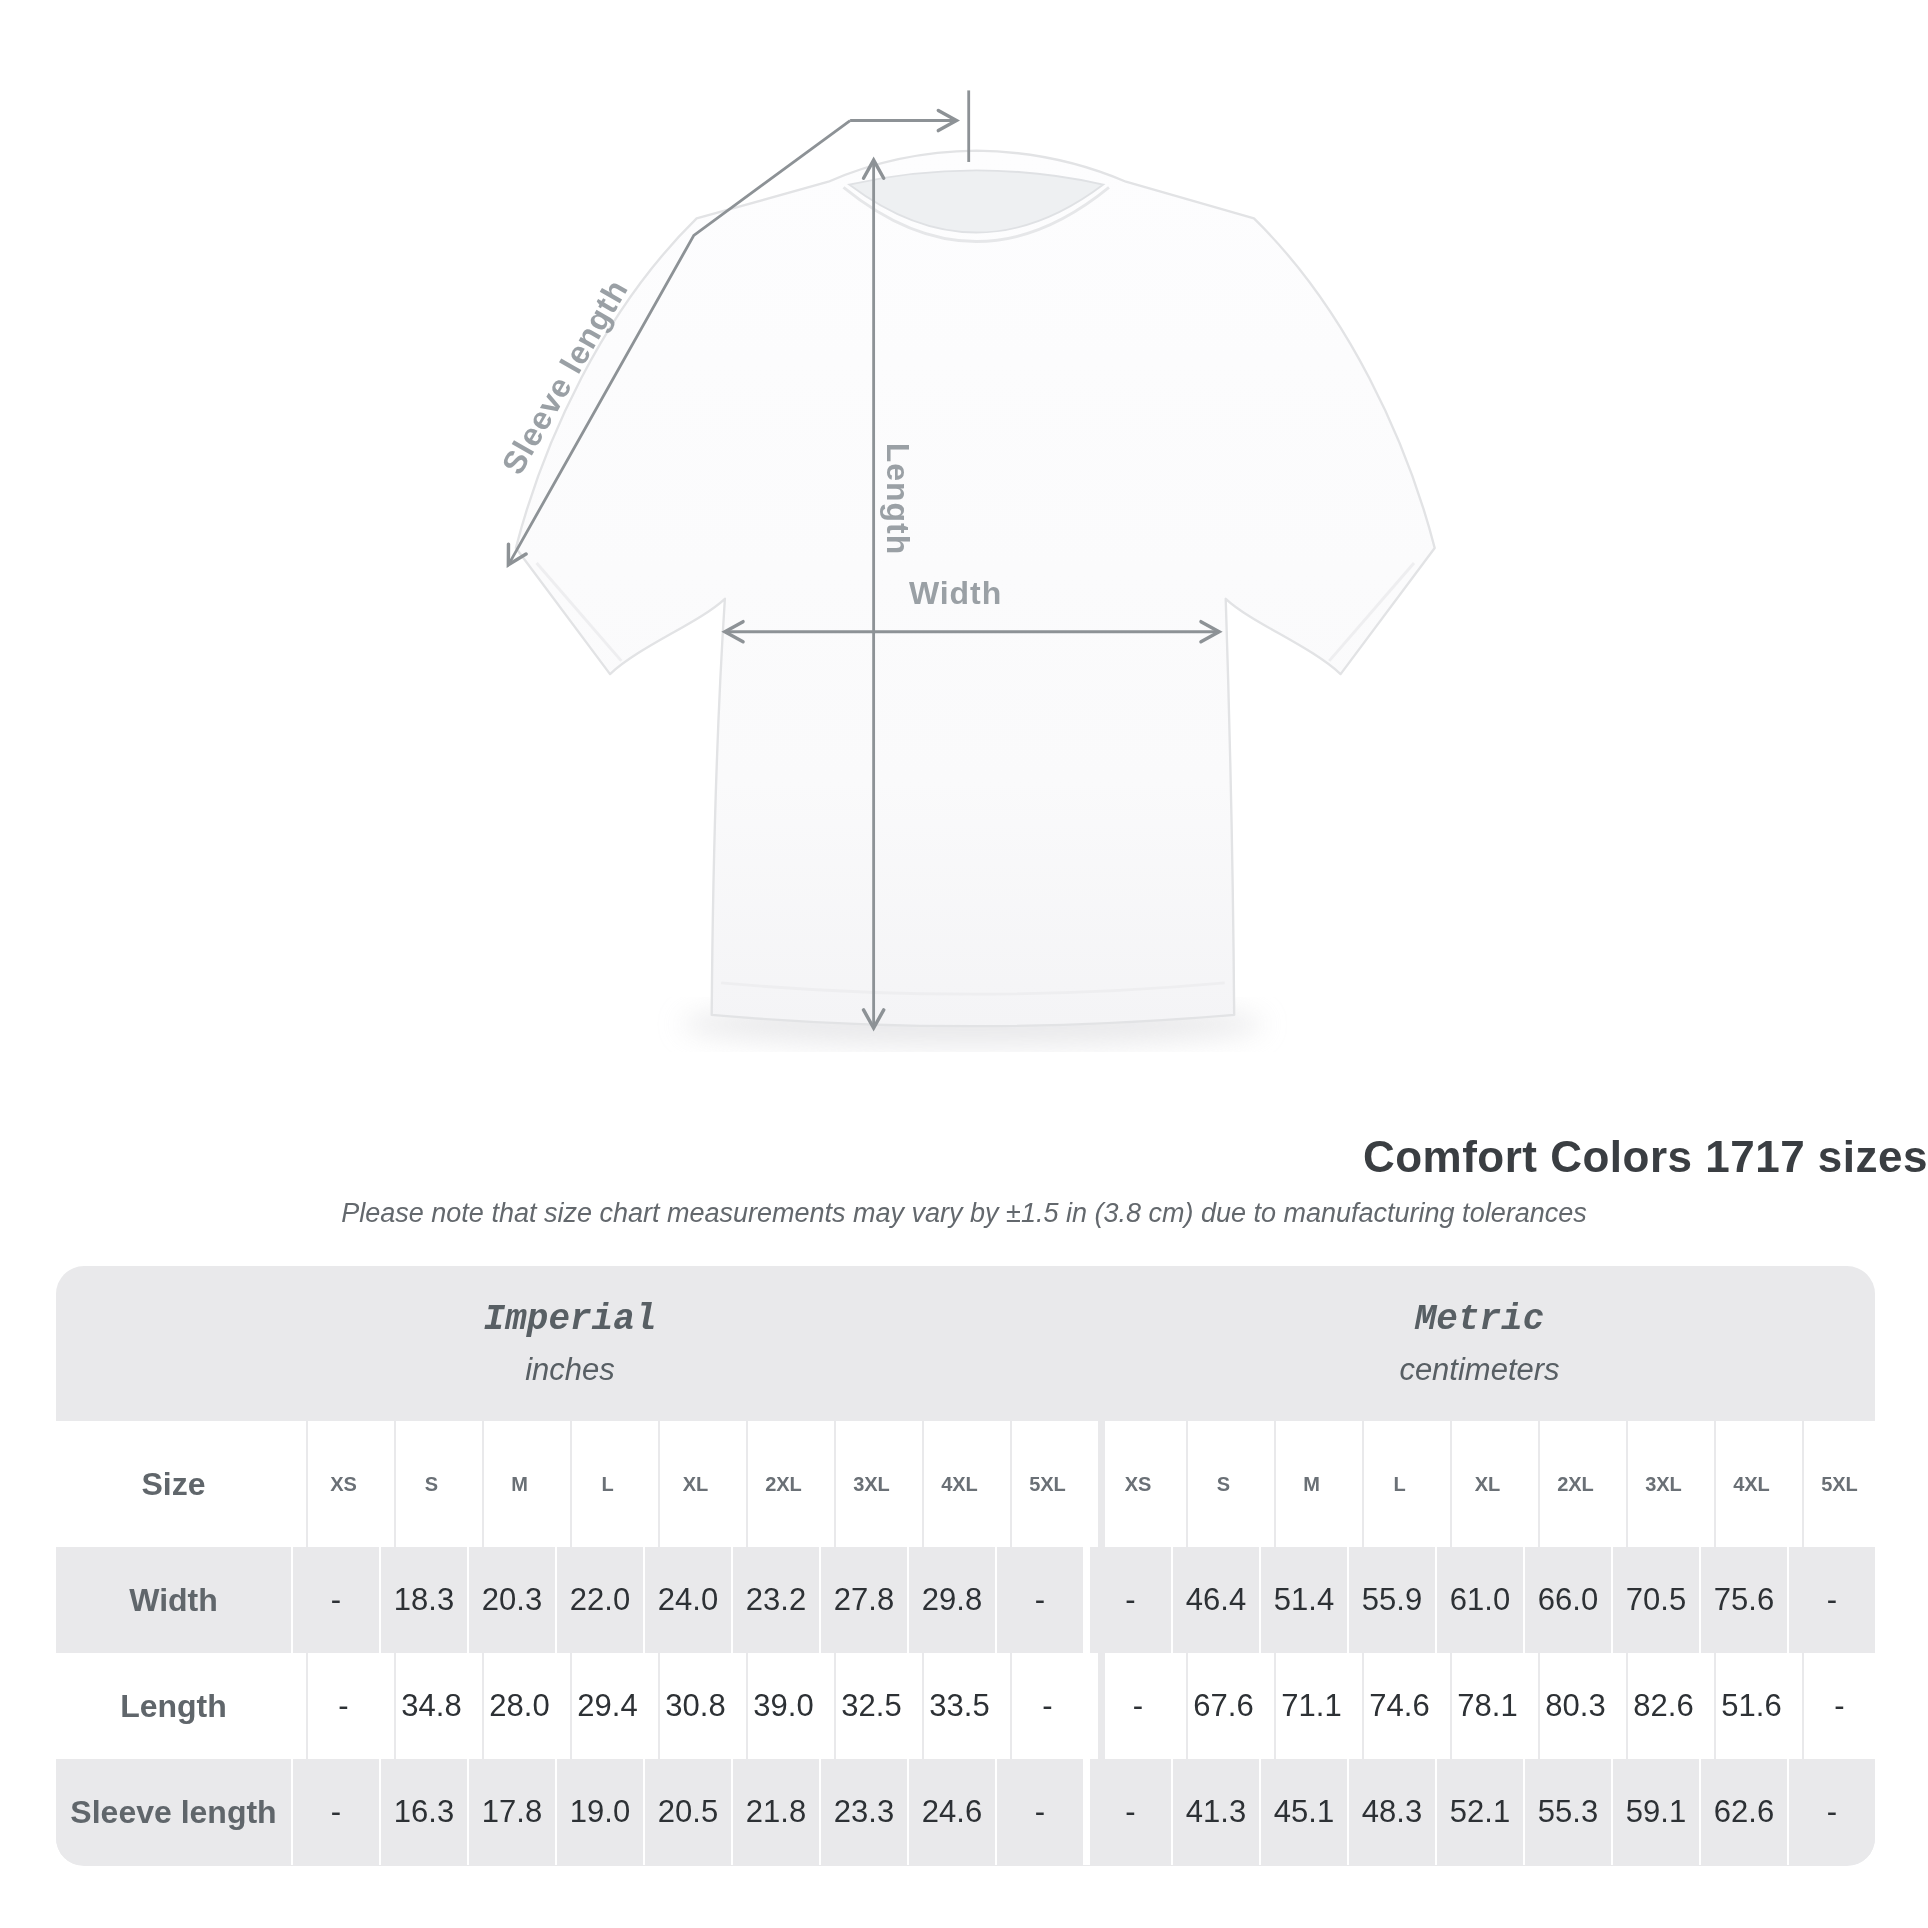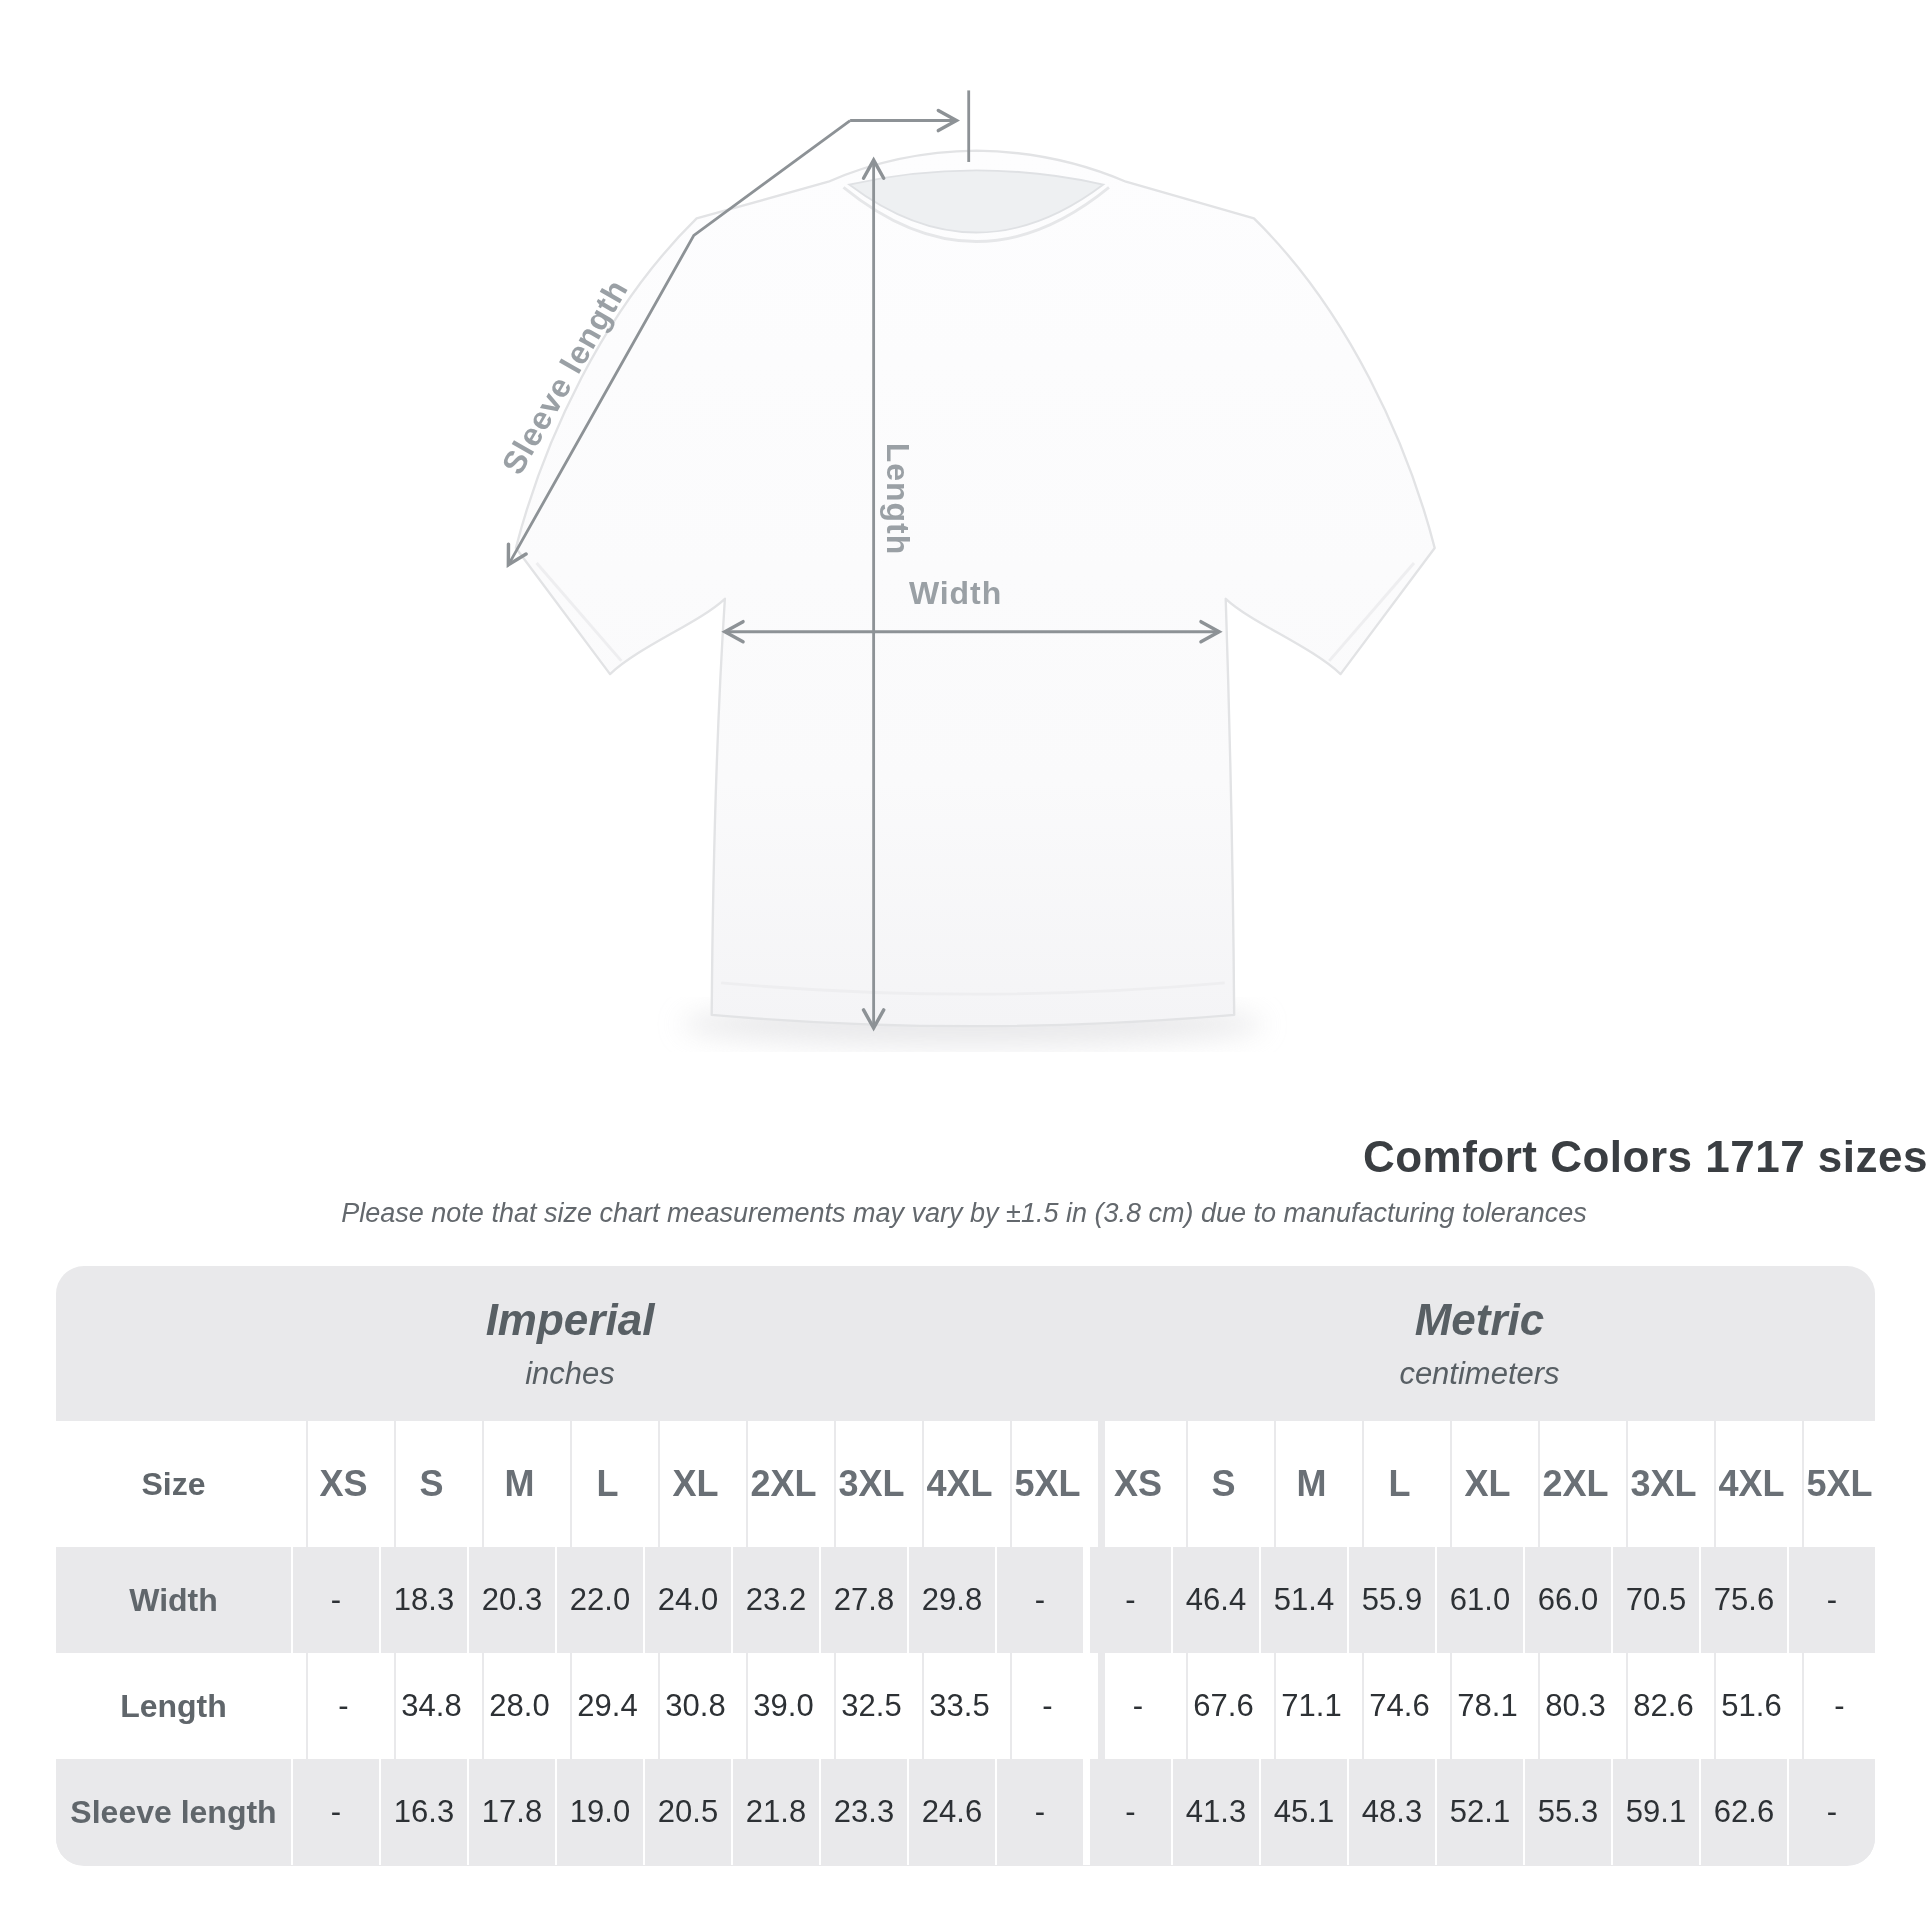--- a/index.html
+++ b/index.html
@@ -73,23 +73,24 @@
   }
   .unit-cell {
     display: flex;
     flex-direction: column;
     align-items: center;
     justify-content: center;
     gap: 11.3px;
     color: #585f64;
   }
   .unit-title {
-    font-size: 44px;
+    font-size: 36px;
     font-weight: bold;
     font-style: italic;
+    font-family: Liberation Mono, monospace;
   }
   .unit-sub {
     font-size: 31px;
     font-style: italic;
   }
   .grid-row {
     display: grid;
     grid-template-columns: 235px repeat(18, 1fr);
   }
   .row-size   { height: 126px; }
@@ -107,21 +108,21 @@
     border-left: 2.8px solid var(--sep);
   }
   .cell.lbl {
     border-left: none;
     font-weight: bold;
     font-size: 32px;
     color: #60666b;
   }
   .cell.hdr {
     font-weight: bold;
-    font-size: 36px;
+    font-size: 20px;
     color: #6a7076;
   }
   .cell.half {
     border-left-width: 7.5px;
   }
 </style>
 </head>
 <body>
 
 <div class="stage">

